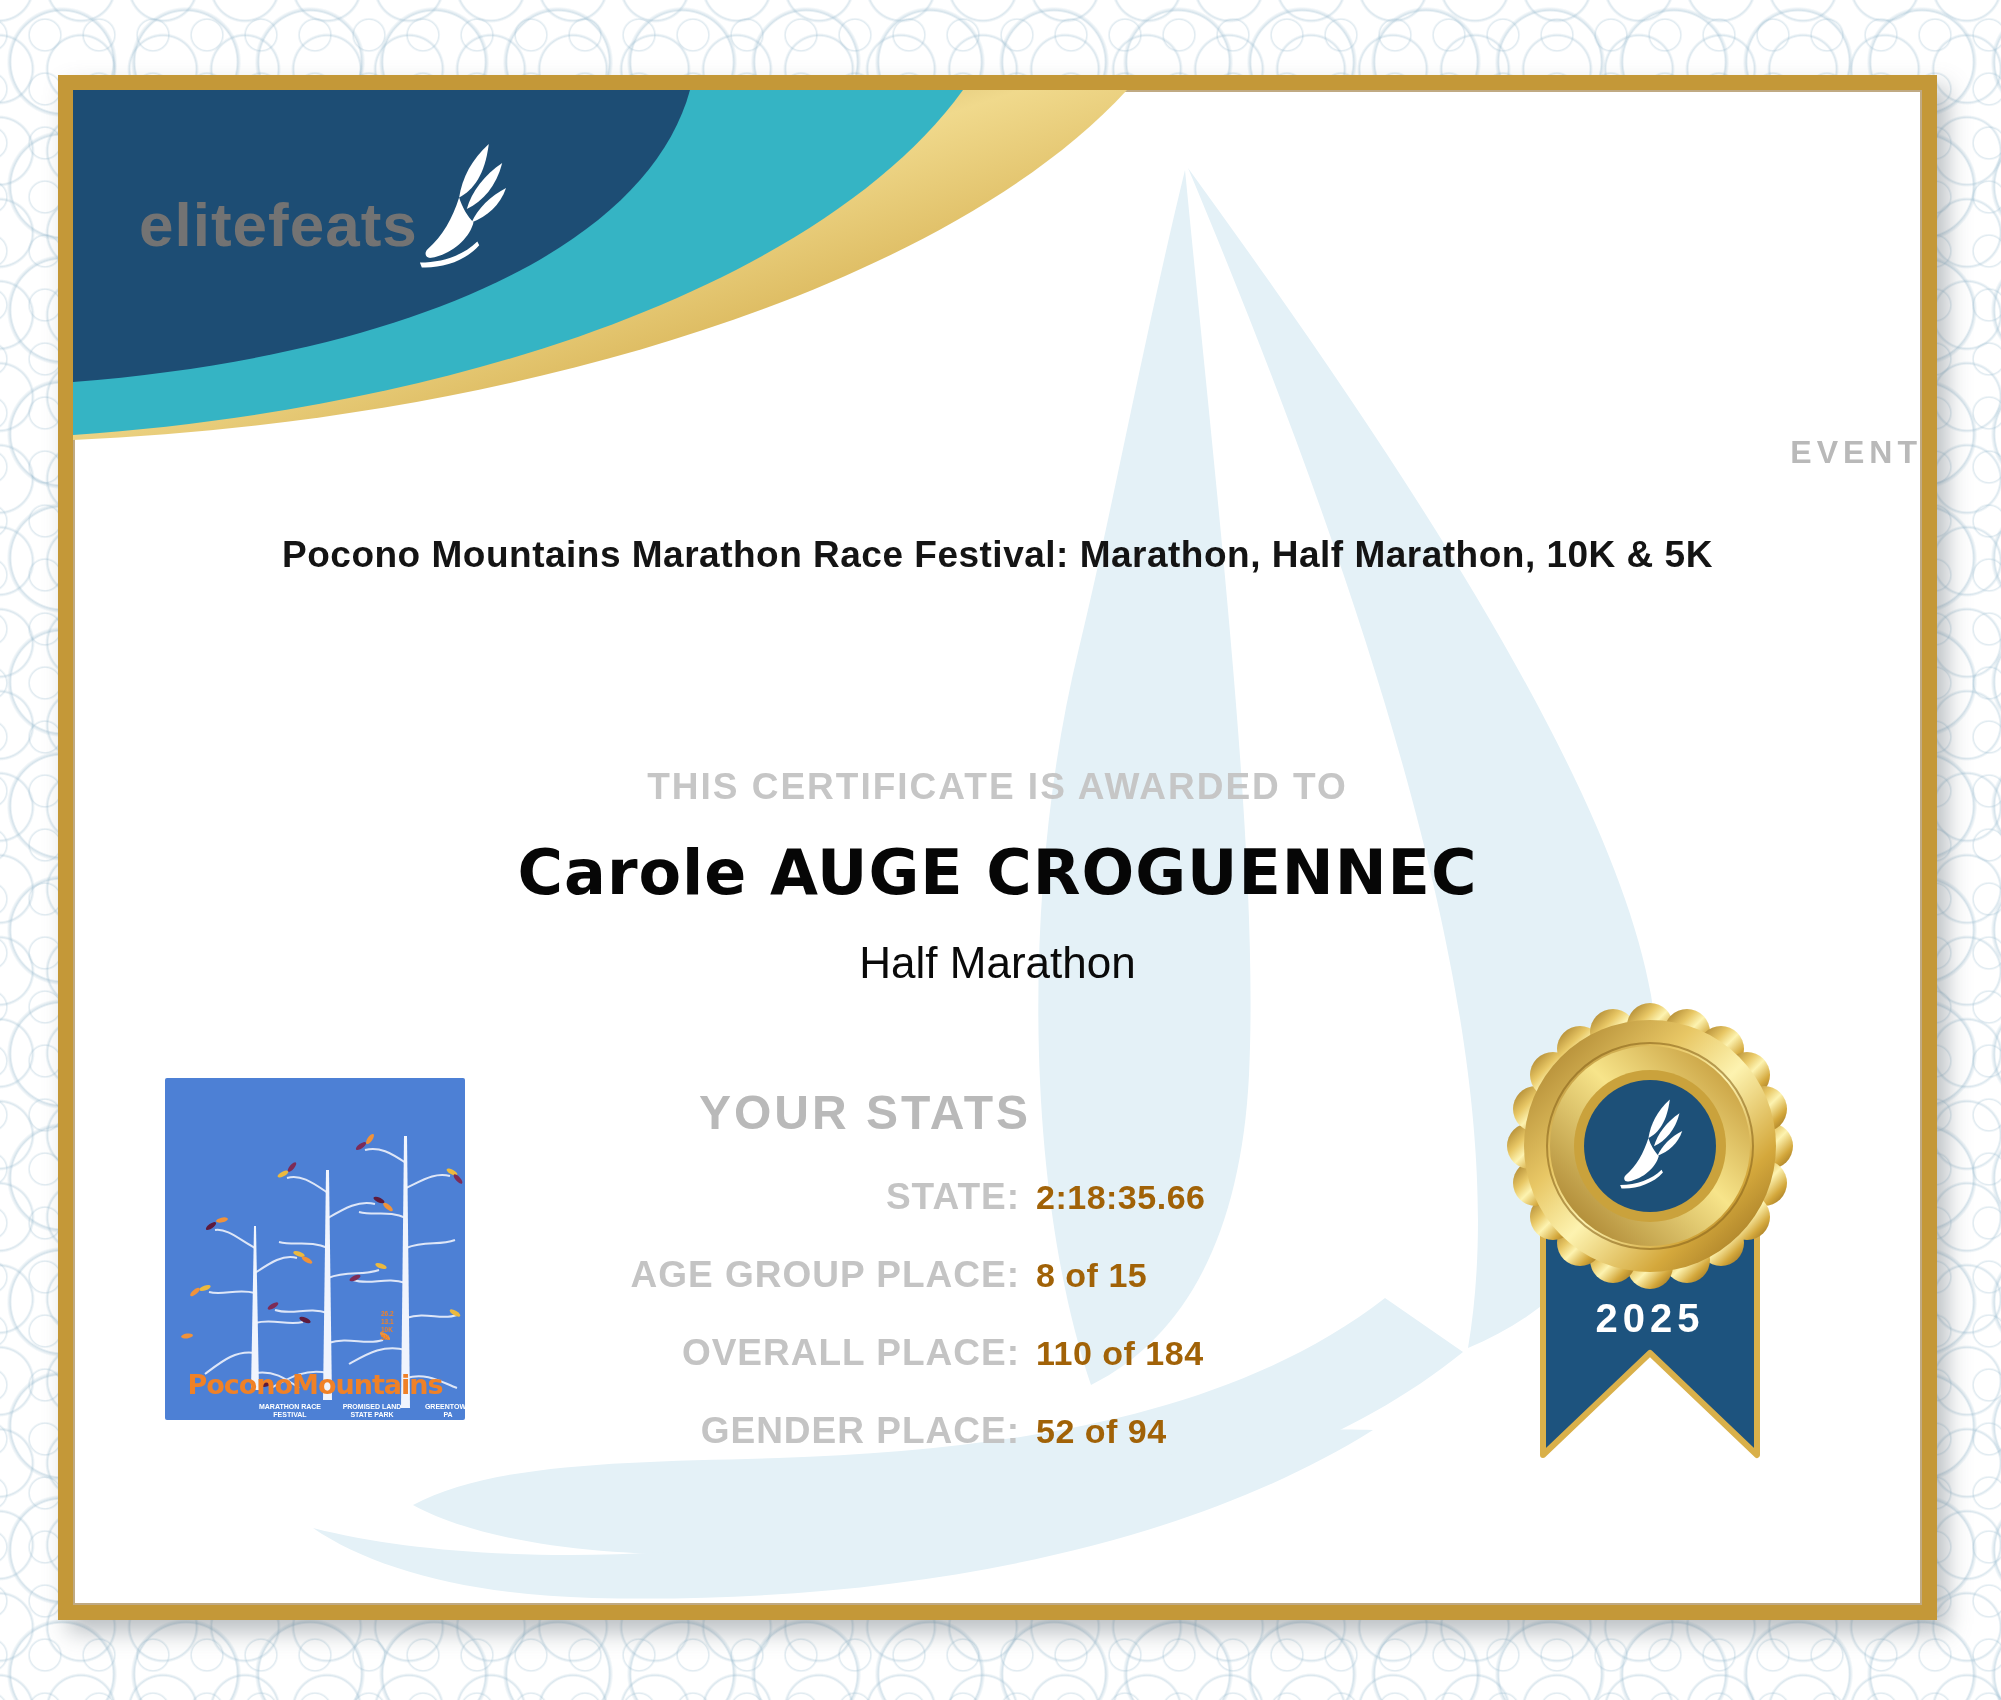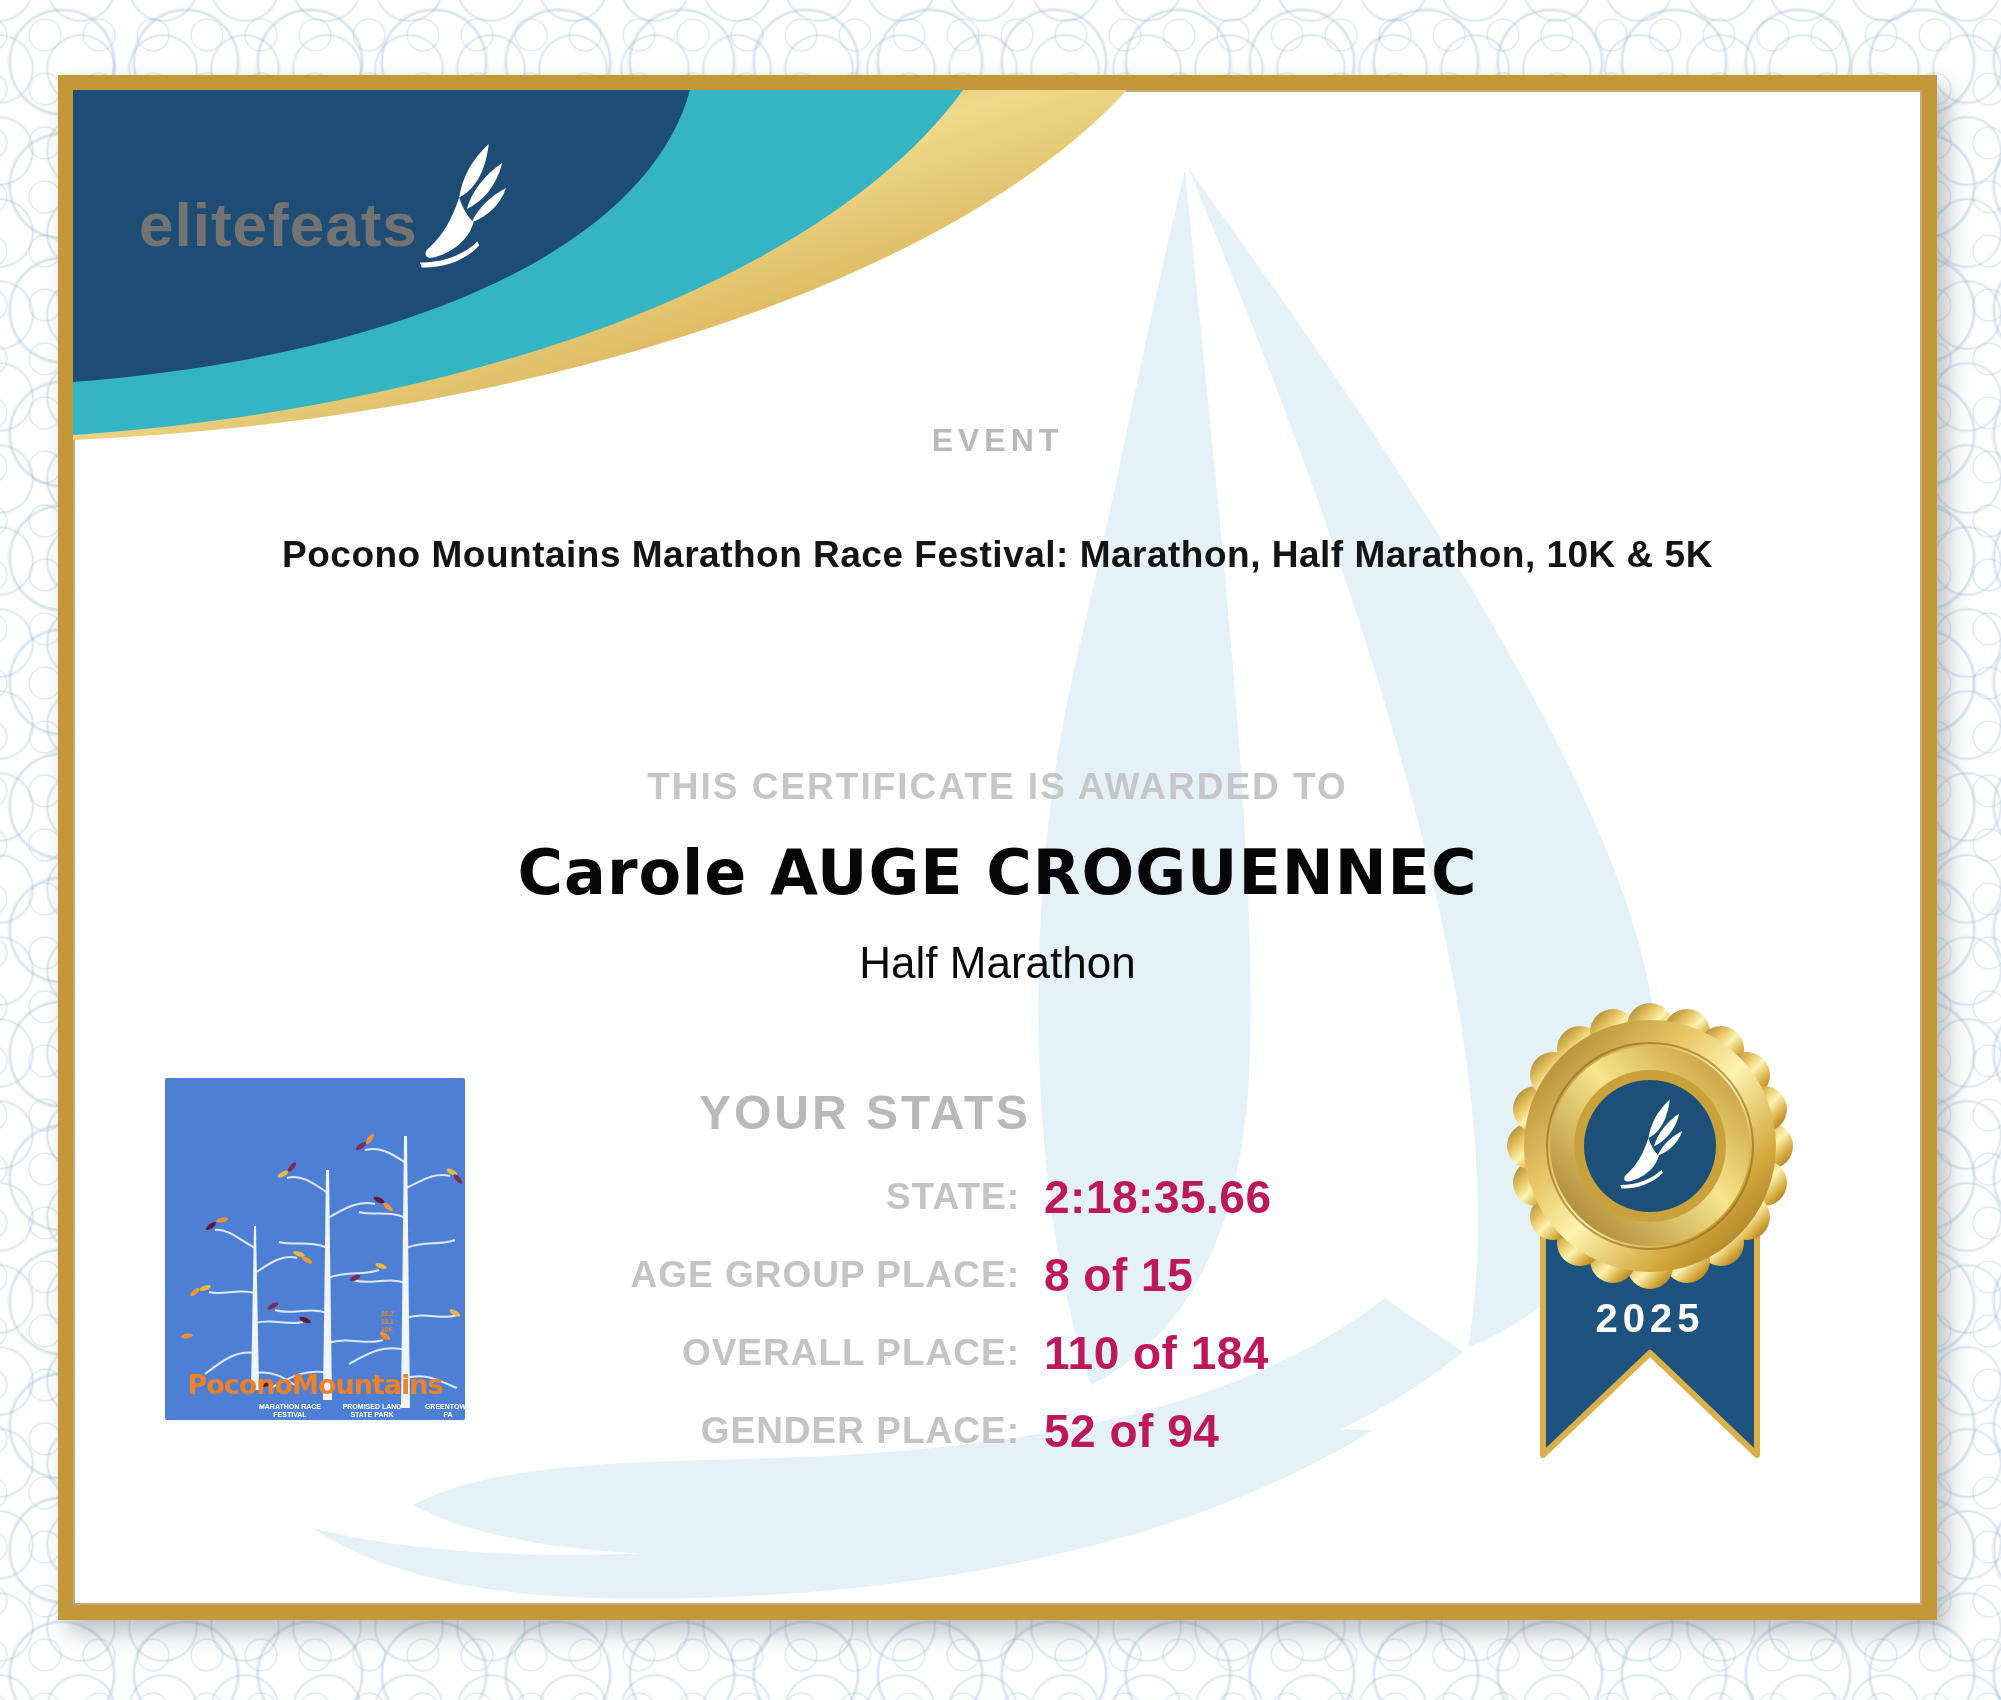--- a/index.html
+++ b/index.html
@@ -20,30 +20,30 @@
     box-shadow:inset 0 0 0 2px rgba(140,100,30,.55), 10px 12px 22px rgba(100,110,120,.45);
   }
   .frame > *{position:absolute;}
   svg{display:block;}
   .watermark{left:0;top:0;}
   .header-swoosh{left:0;top:0;}
   .brand{left:66px;top:52px;display:flex;align-items:flex-start;}
   .brand-text{color:#737373;font-weight:bold;font-size:62px;letter-spacing:1px;line-height:1;margin-top:52px;}
   .brand-icon{margin-left:-4px;}
   .centered{left:0;width:1849px;text-align:center;}
-  .event-label{top:332px;font-size:32px;font-weight:700;color:#b9b9b9;letter-spacing:5px;}
+  .event-label{top:344px;font-size:32px;font-weight:700;color:#b9b9b9;letter-spacing:5px;text-align:right;}
   .event-name{top:444px;font-size:37px;font-weight:700;color:#141414;letter-spacing:.5px;}
   .awarded-label{top:676px;font-size:37px;font-weight:700;color:#c6c6c6;letter-spacing:2px;}
   .recipient{top:746px;font-size:62px;font-weight:bold;color:#060606;font-family:"DejaVu Sans",sans-serif;letter-spacing:1px;}
   .distance{top:848px;font-size:44px;font-weight:400;color:#0a0a0a;letter-spacing:0;}
   .stats-heading{left:492px;top:995px;width:600px;text-align:center;font-size:48px;font-weight:700;color:#b9b9b9;letter-spacing:3px;}
   .stats-rows{left:0;top:1068px;width:1849px;}
   .stat-row{height:78px;display:flex;align-items:center;}
   .stat-label{width:947px;text-align:right;font-size:37px;font-weight:700;color:#c4c4c4;letter-spacing:1px;}
-  .stat-value{margin-left:24px;font-size:46px;font-weight:700;color:#be185d;letter-spacing:.5px;}
+  .stat-value{margin-left:16px;font-size:34px;font-weight:700;color:#a16207;letter-spacing:.5px;}
   .race-logo{left:92px;top:988px;}
   .medal{left:1407px;top:911px;}
   .medal-caption{left:1407px;top:1385px;width:340px;text-align:center;
     font-size:30px;font-weight:700;color:#29a0b2;letter-spacing:1px;line-height:1.25;}
 </style>
 </head>
 <body>
 
 <div class="page">
   <div class="frame">

